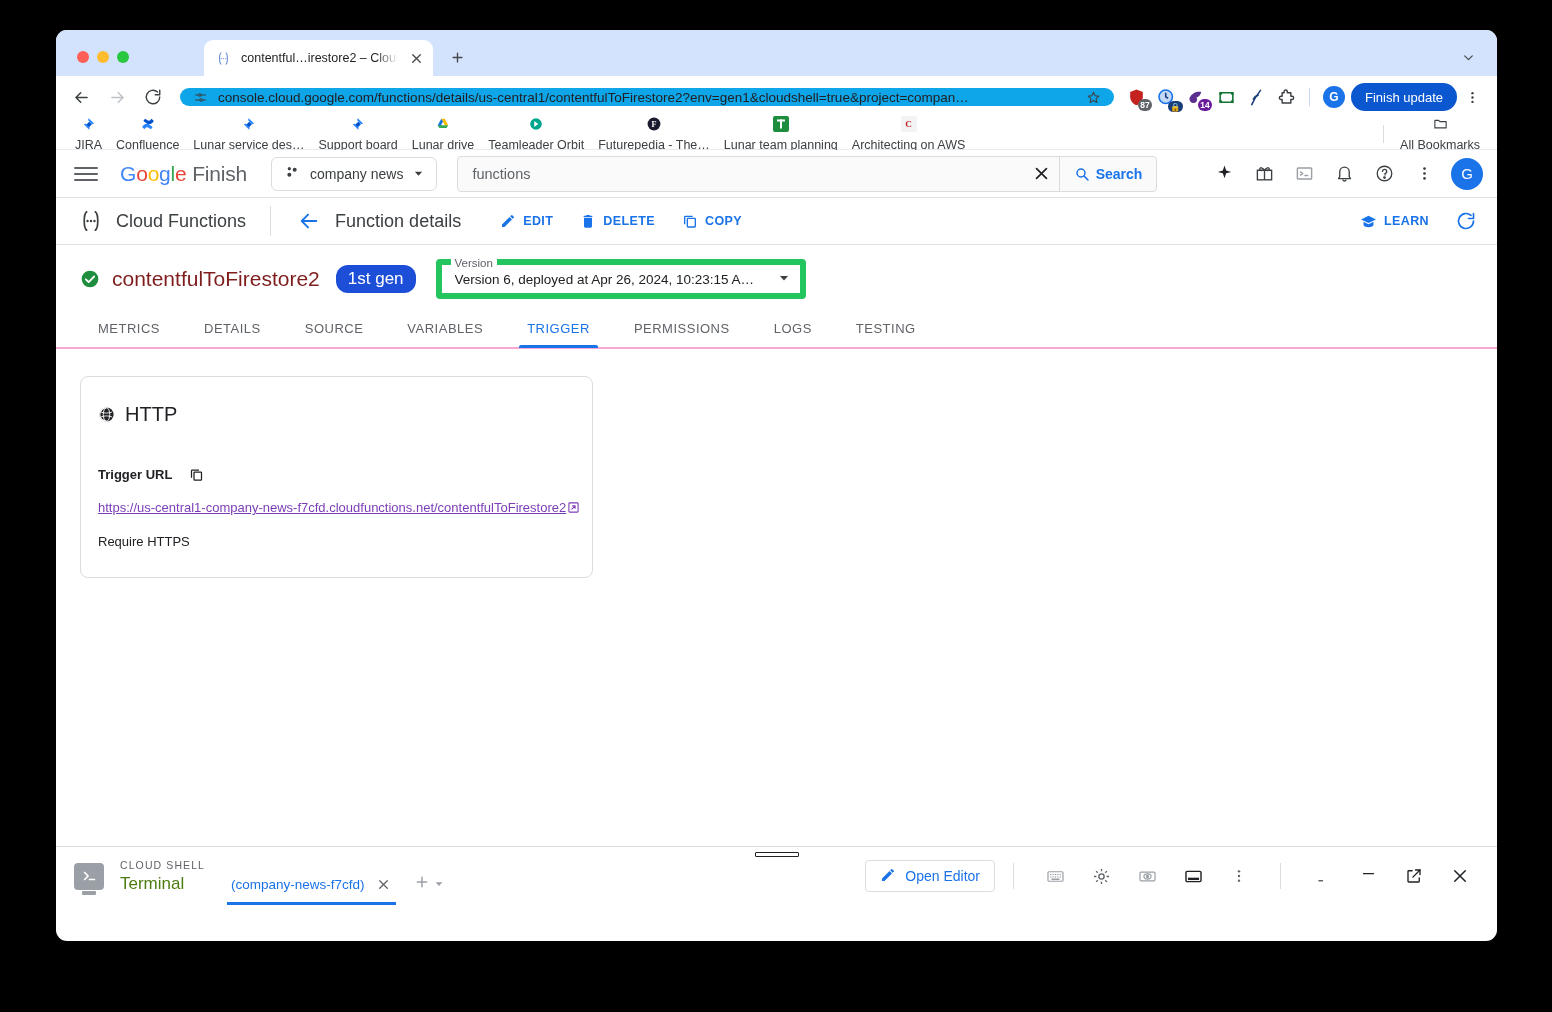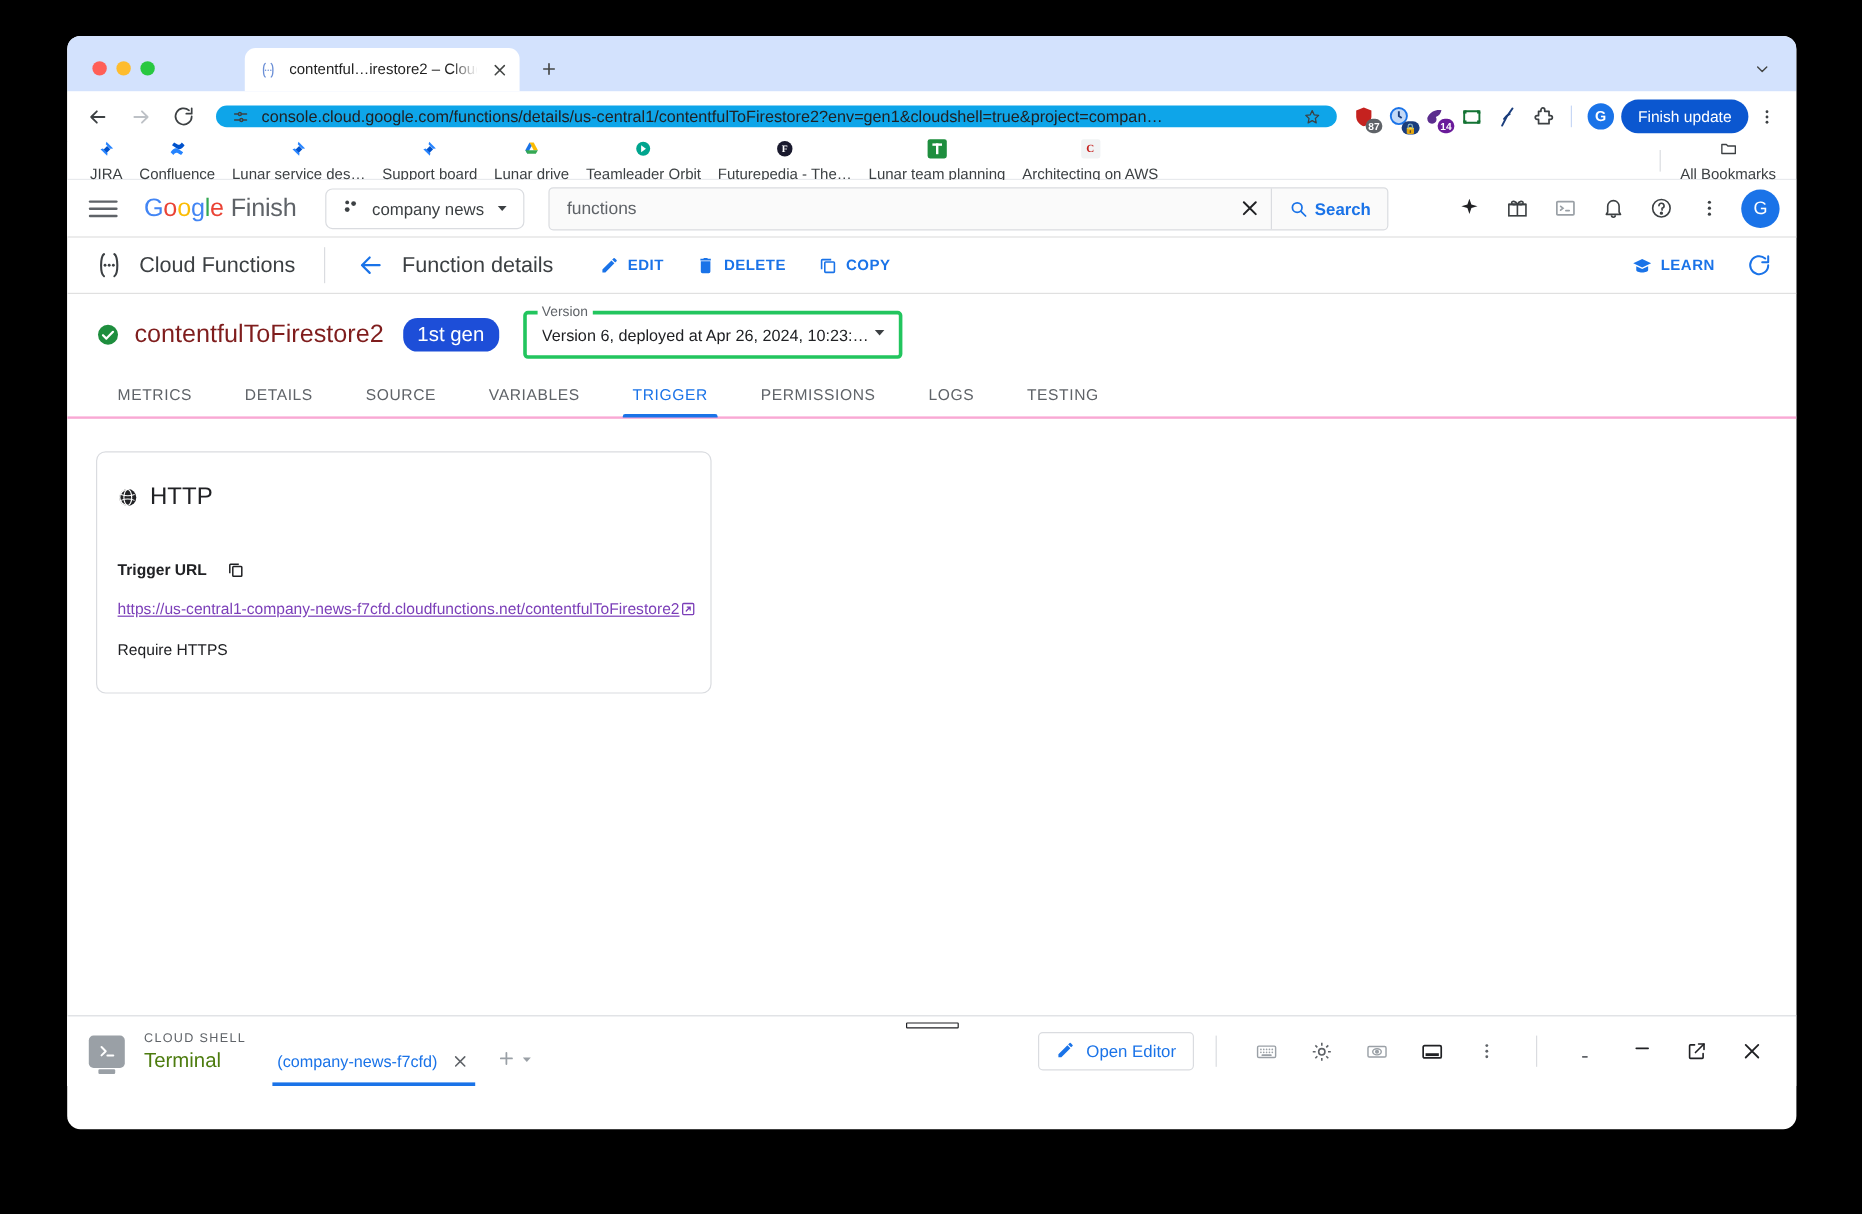--- a/index.html
+++ b/index.html
@@ -317,22 +317,22 @@
     background: #1d4ed8;
     color: #ffffff;
     font-size: 17px;
     border-radius: 12px;
     padding: 4px 12px;
     white-space: nowrap;
     margin-right: 20px;
   }
   .version-field {
     position: relative;
-    width: 316px; height: 40px;
-    border: 3px solid #22c55e;
+    width: 370px; height: 40px;
+    border: 6px solid #22c55e;
     border-radius: 4px;
     display: flex; align-items: center;
     padding: 0 10px 0 13px;
   }
   .version-label {
     position: absolute;
     top: -8px; left: 9px;
     background: #ffffff;
     padding: 0 4px;
     font-size: 11.5px;

